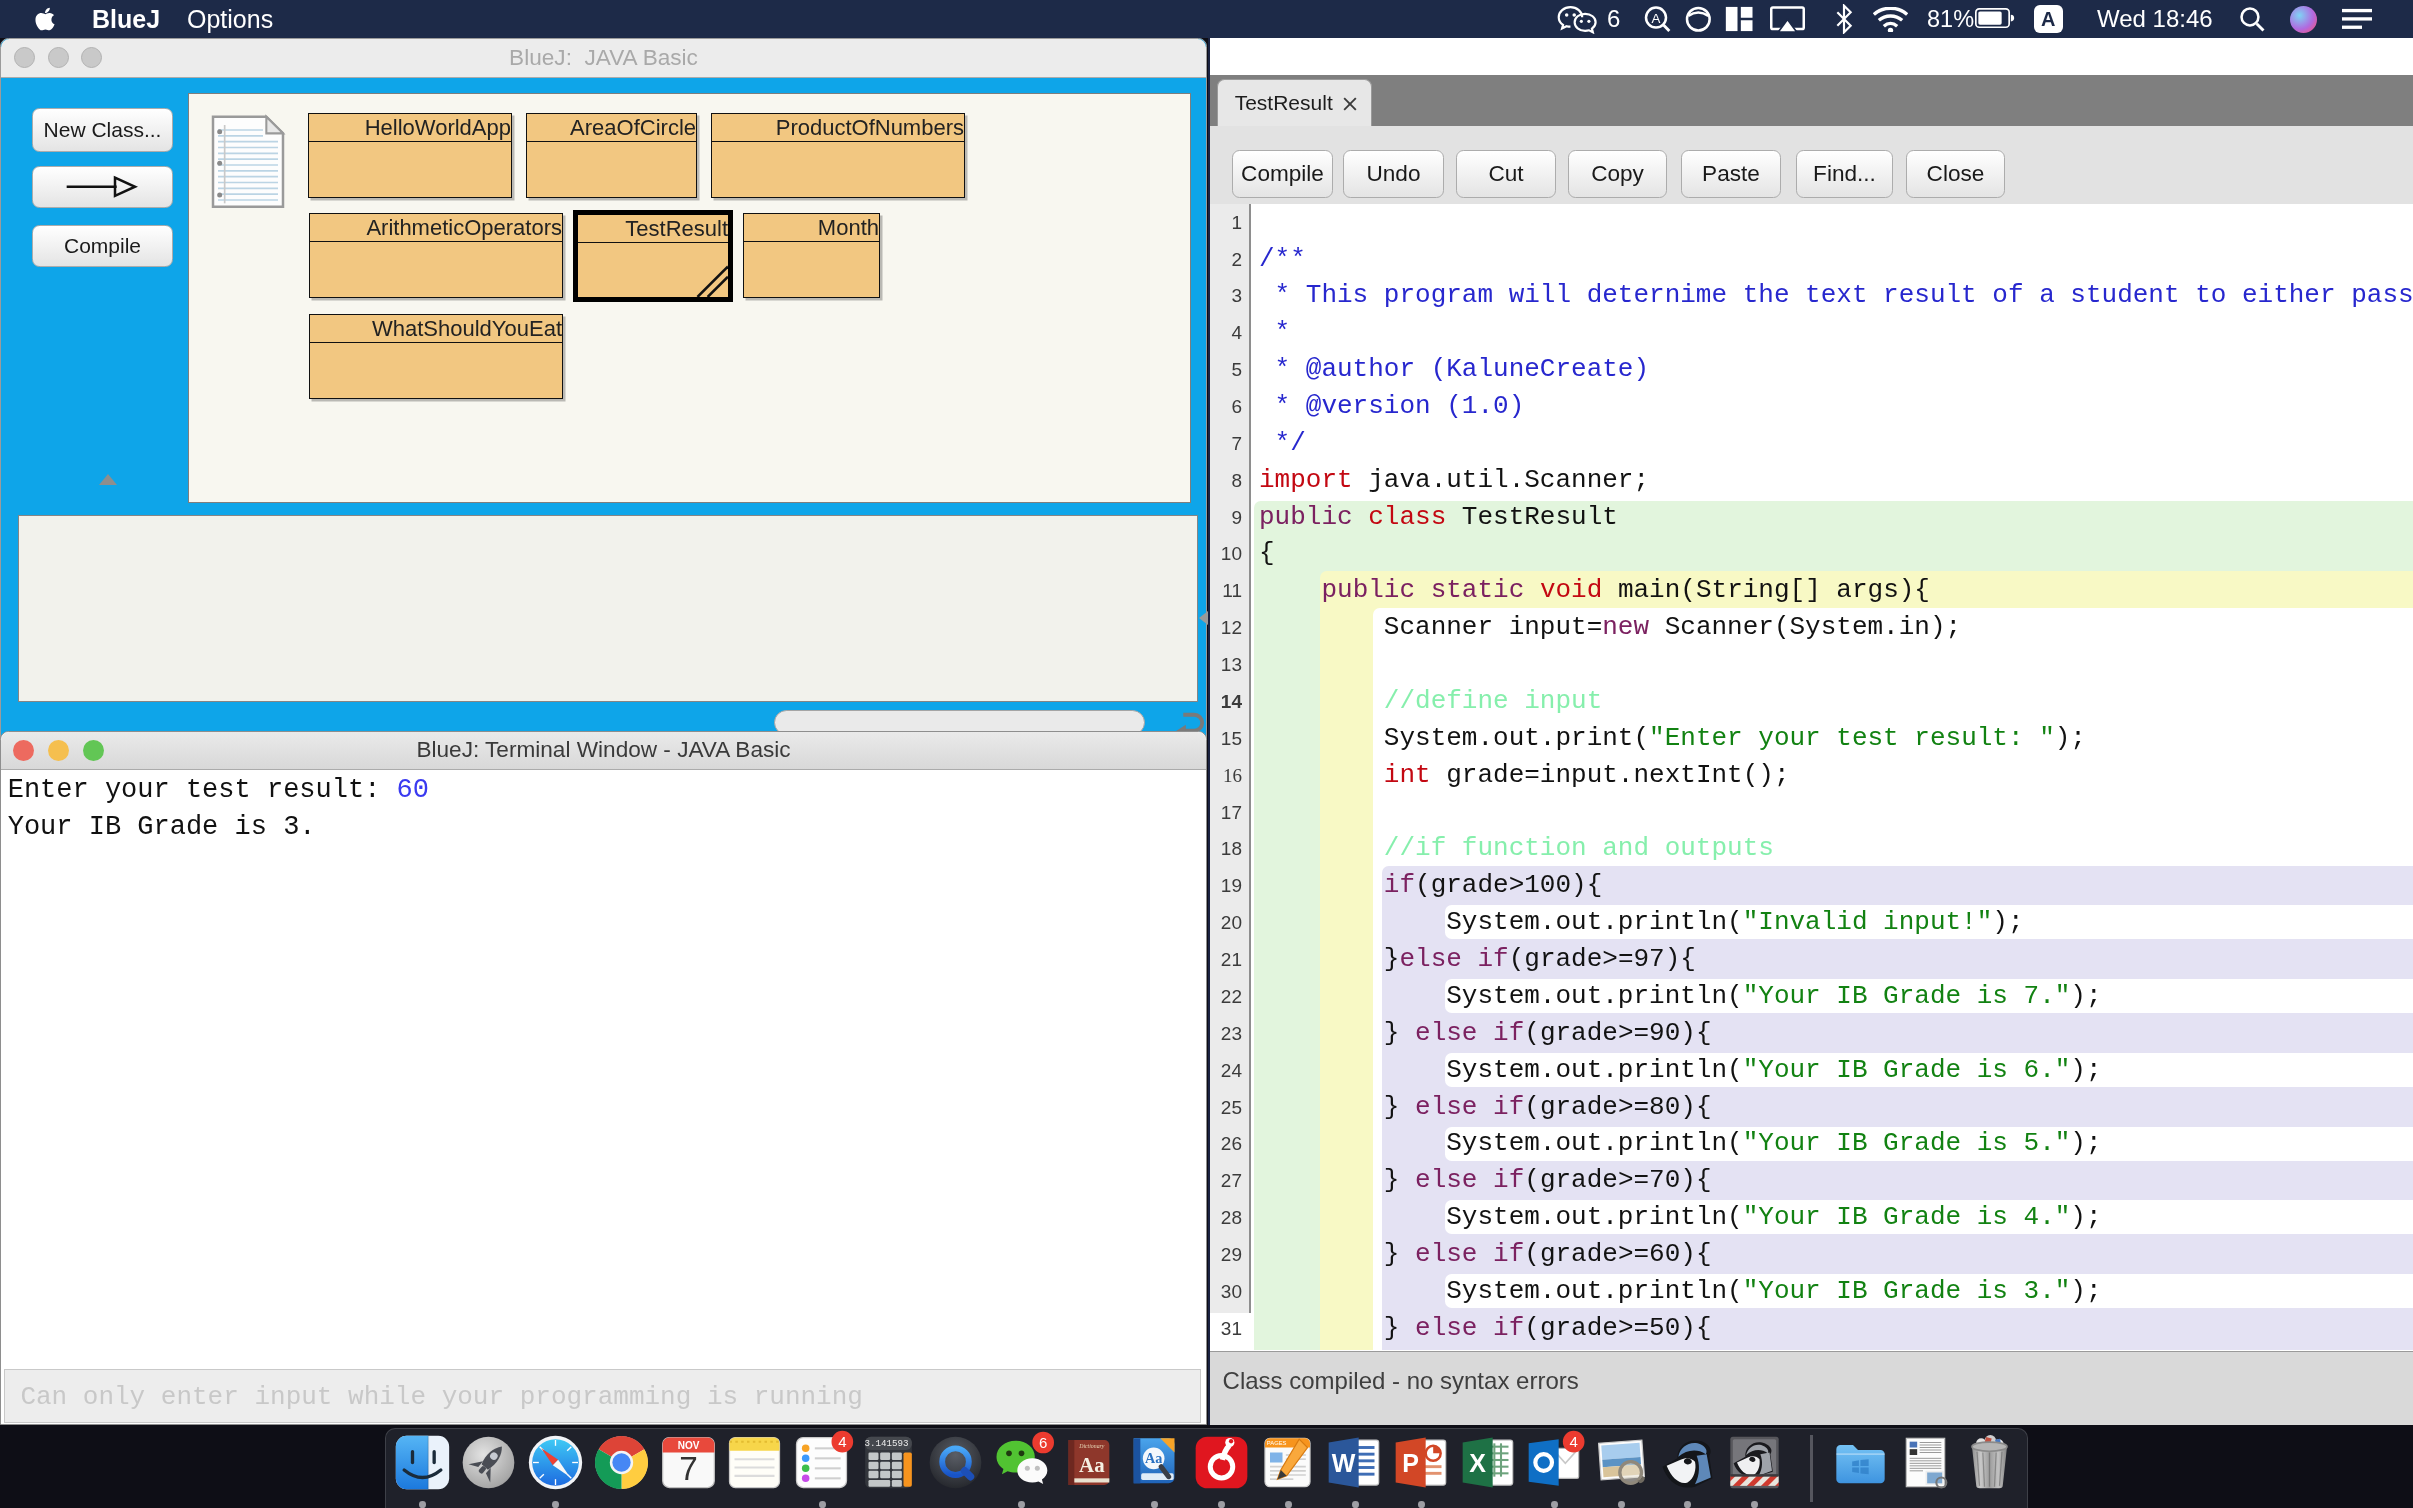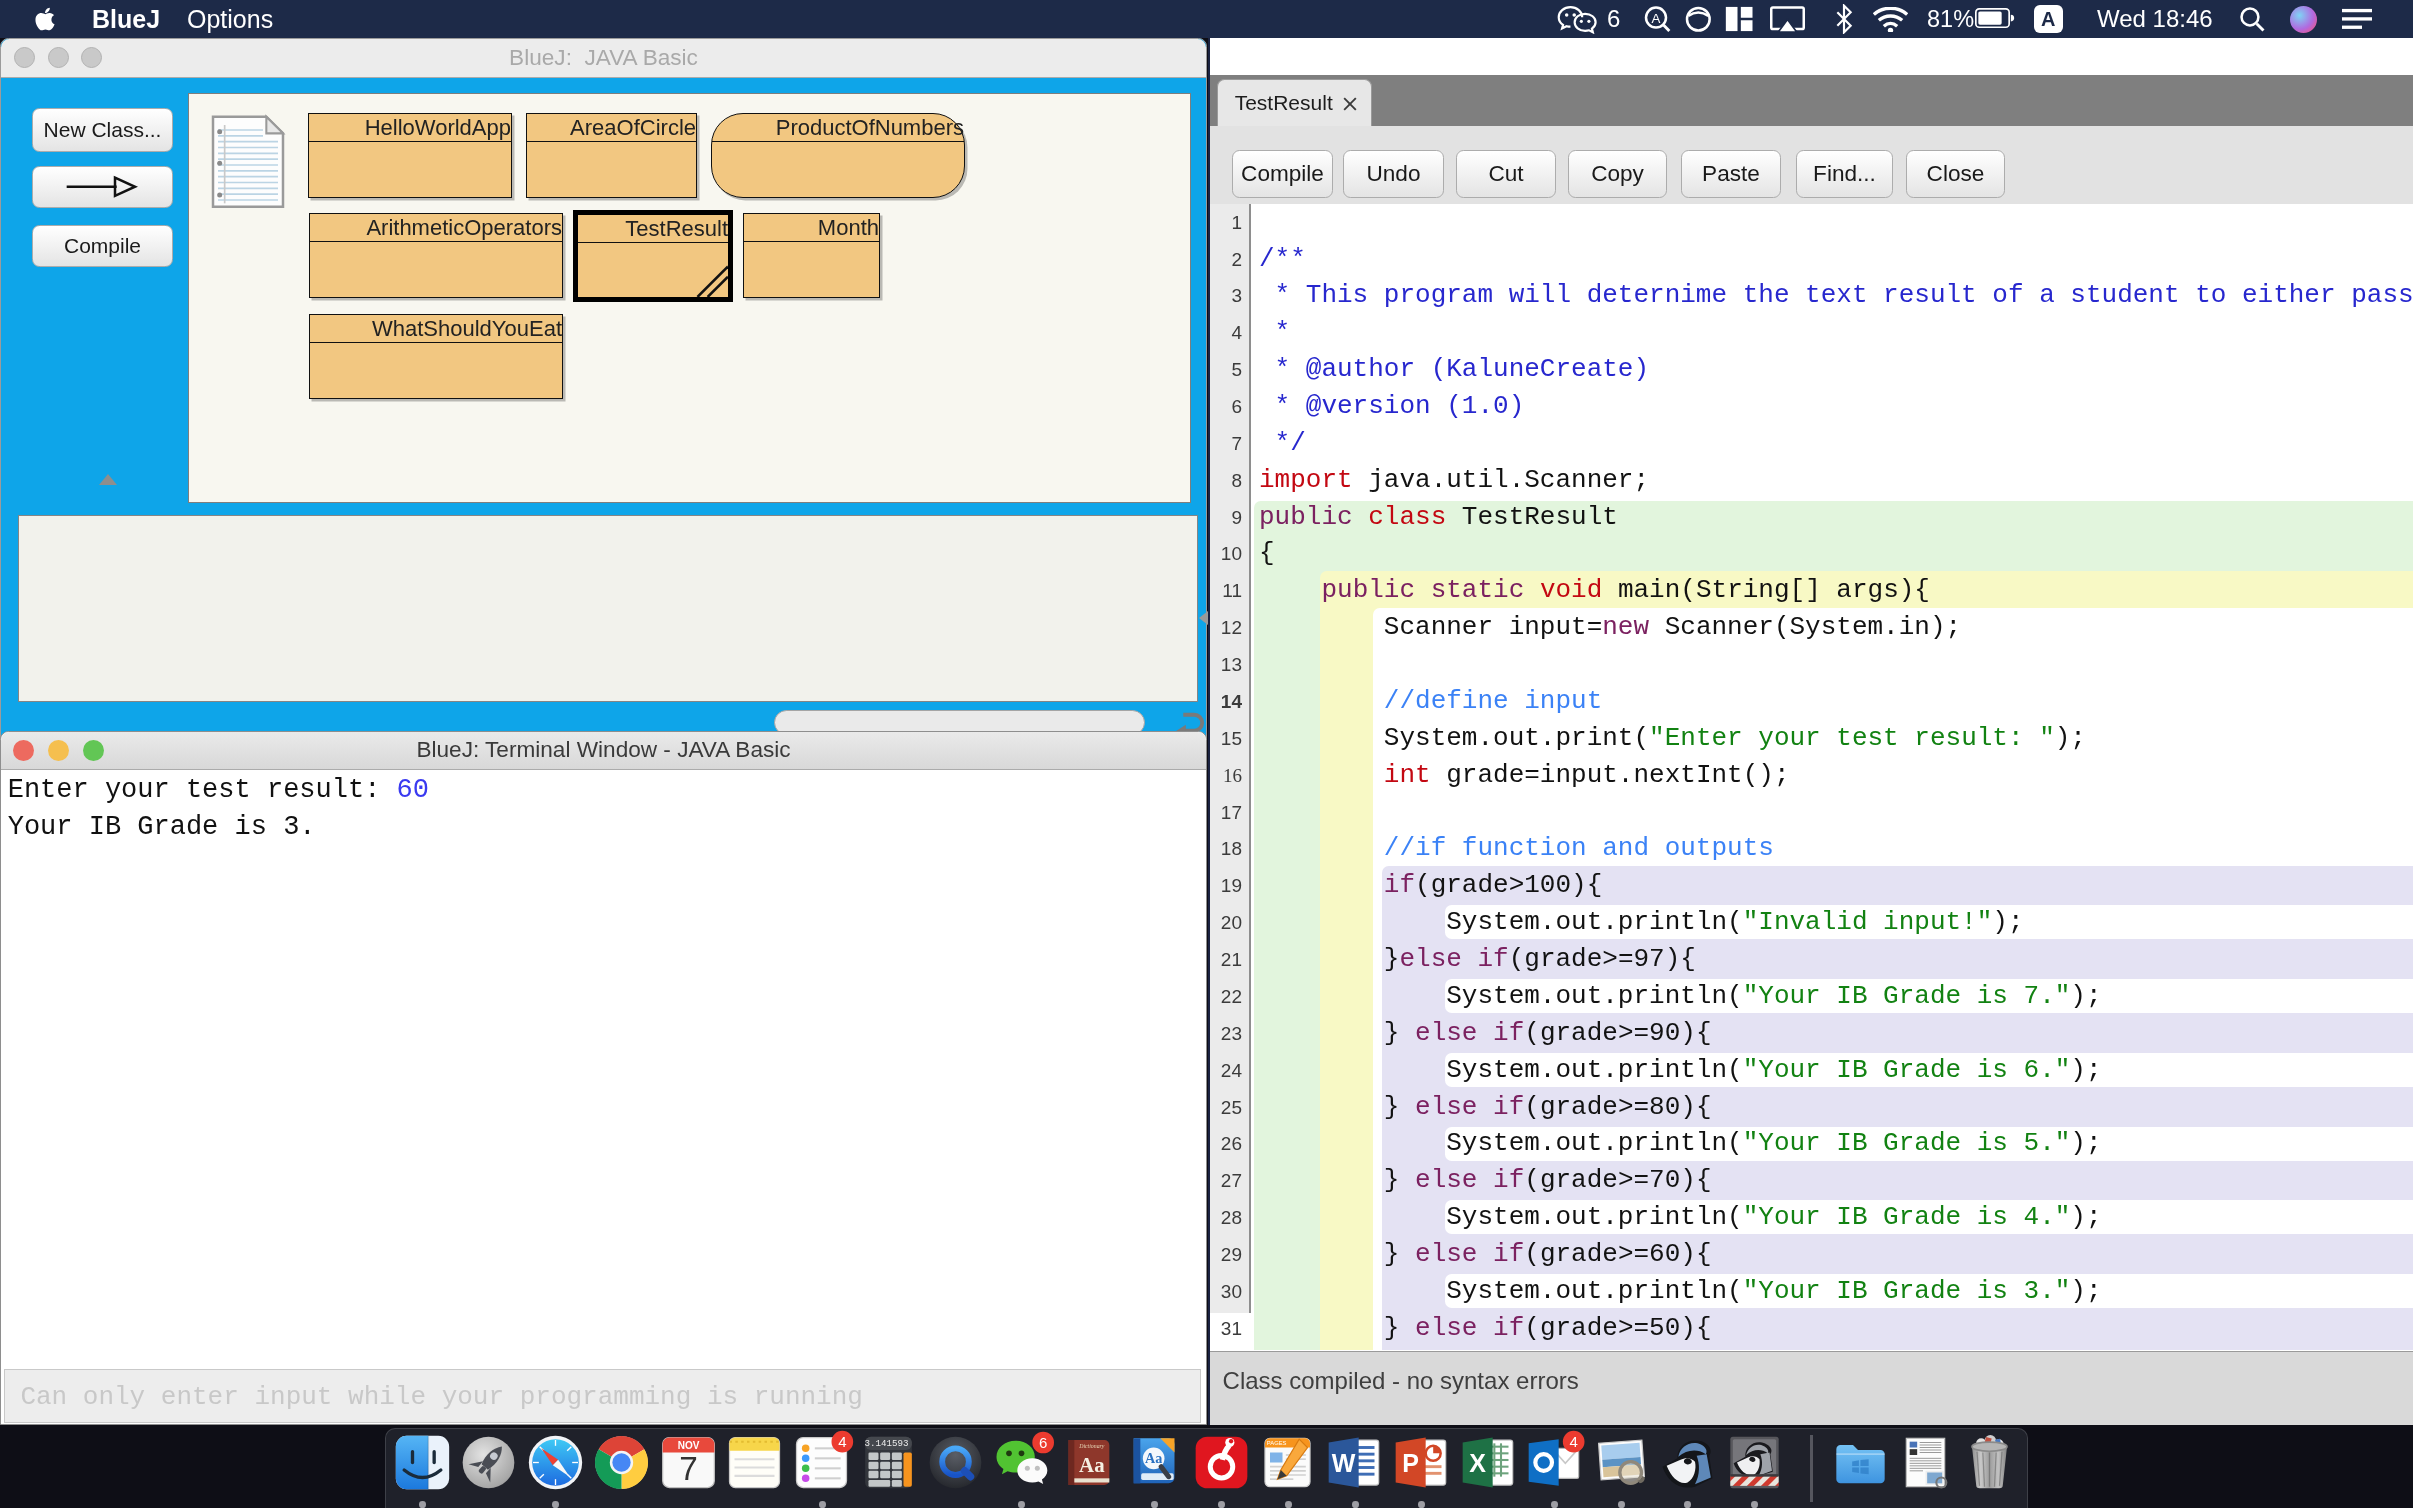--- a/index.html
+++ b/index.html
@@ -23,21 +23,21 @@
     height:27px;line-height:27px;}
   
   .codeline{position:absolute;left:1259px;height:37px;line-height:37px;white-space:pre;
     font-family:"Liberation Mono",monospace;font-size:26px;color:#121212;z-index:5;}
   .lnum{position:absolute;width:32px;text-align:right;height:37px;line-height:37px;
     font-size:19px;color:#3B3B3B;font-family:"Liberation Sans",sans-serif;}
   .kr{color:#C30812;}
   .km{color:#7B2160;}
   .st{color:#128212;}
   .cj{color:#2727CE;}
-  .cl{color:#3b82f6;}
+  .cl{color:#86efac;}
   .mono{font-family:"Liberation Mono",monospace;}
   
   .di{position:absolute;top:1435px;width:55px;height:55px;}
   .dot{position:absolute;top:1501px;width:6.7px;height:6.7px;border-radius:50%;background:#9E9EA4;}
 </style>
 </head>
 <body>
 
 <div id="menubar">
   <svg class="abs" style="left:35px;top:5.9px" width="20" height="26" viewBox="0 0 384 512">
@@ -144,21 +144,21 @@
     <circle cx="14" cy="60" r="3" fill="#8a8a8a"></circle>
     <circle cx="14" cy="98" r="3" fill="#8a8a8a"></circle>
   </svg>
 
   <div class="cbox" style="left:307px;top:74px;width:204px;height:85px;">
       <span class="ct">HelloWorldApp</span>
     </div>
   <div class="cbox" style="left:525px;top:74px;width:171px;height:85px;">
       <span class="ct">AreaOfCircle</span>
     </div>
-  <div class="cbox" style="left:710px;top:74px;width:254px;height:85px;border-radius:32px;">
+  <div class="cbox" style="left:710px;top:74px;width:254px;height:85px;">
       <span class="ct">ProductOfNumbers</span>
     </div>
   <div class="cbox" style="left:308px;top:174px;width:254px;height:85px;">
       <span class="ct">ArithmeticOperators</span>
     </div>
   <div class="cbox" style="left:572px;top:171px;width:160px;height:92px;border:5.9px solid #000;box-shadow:none;">
     <span class="ct">TestResult</span>
     <svg class="abs" style="right:0;bottom:0" width="39" height="39" viewBox="0 0 46 46">
       <line x1="10" y1="46" x2="46" y2="10" stroke="#111" stroke-width="3"></line>
       <line x1="22" y1="46" x2="46" y2="22" stroke="#111" stroke-width="3"></line>

